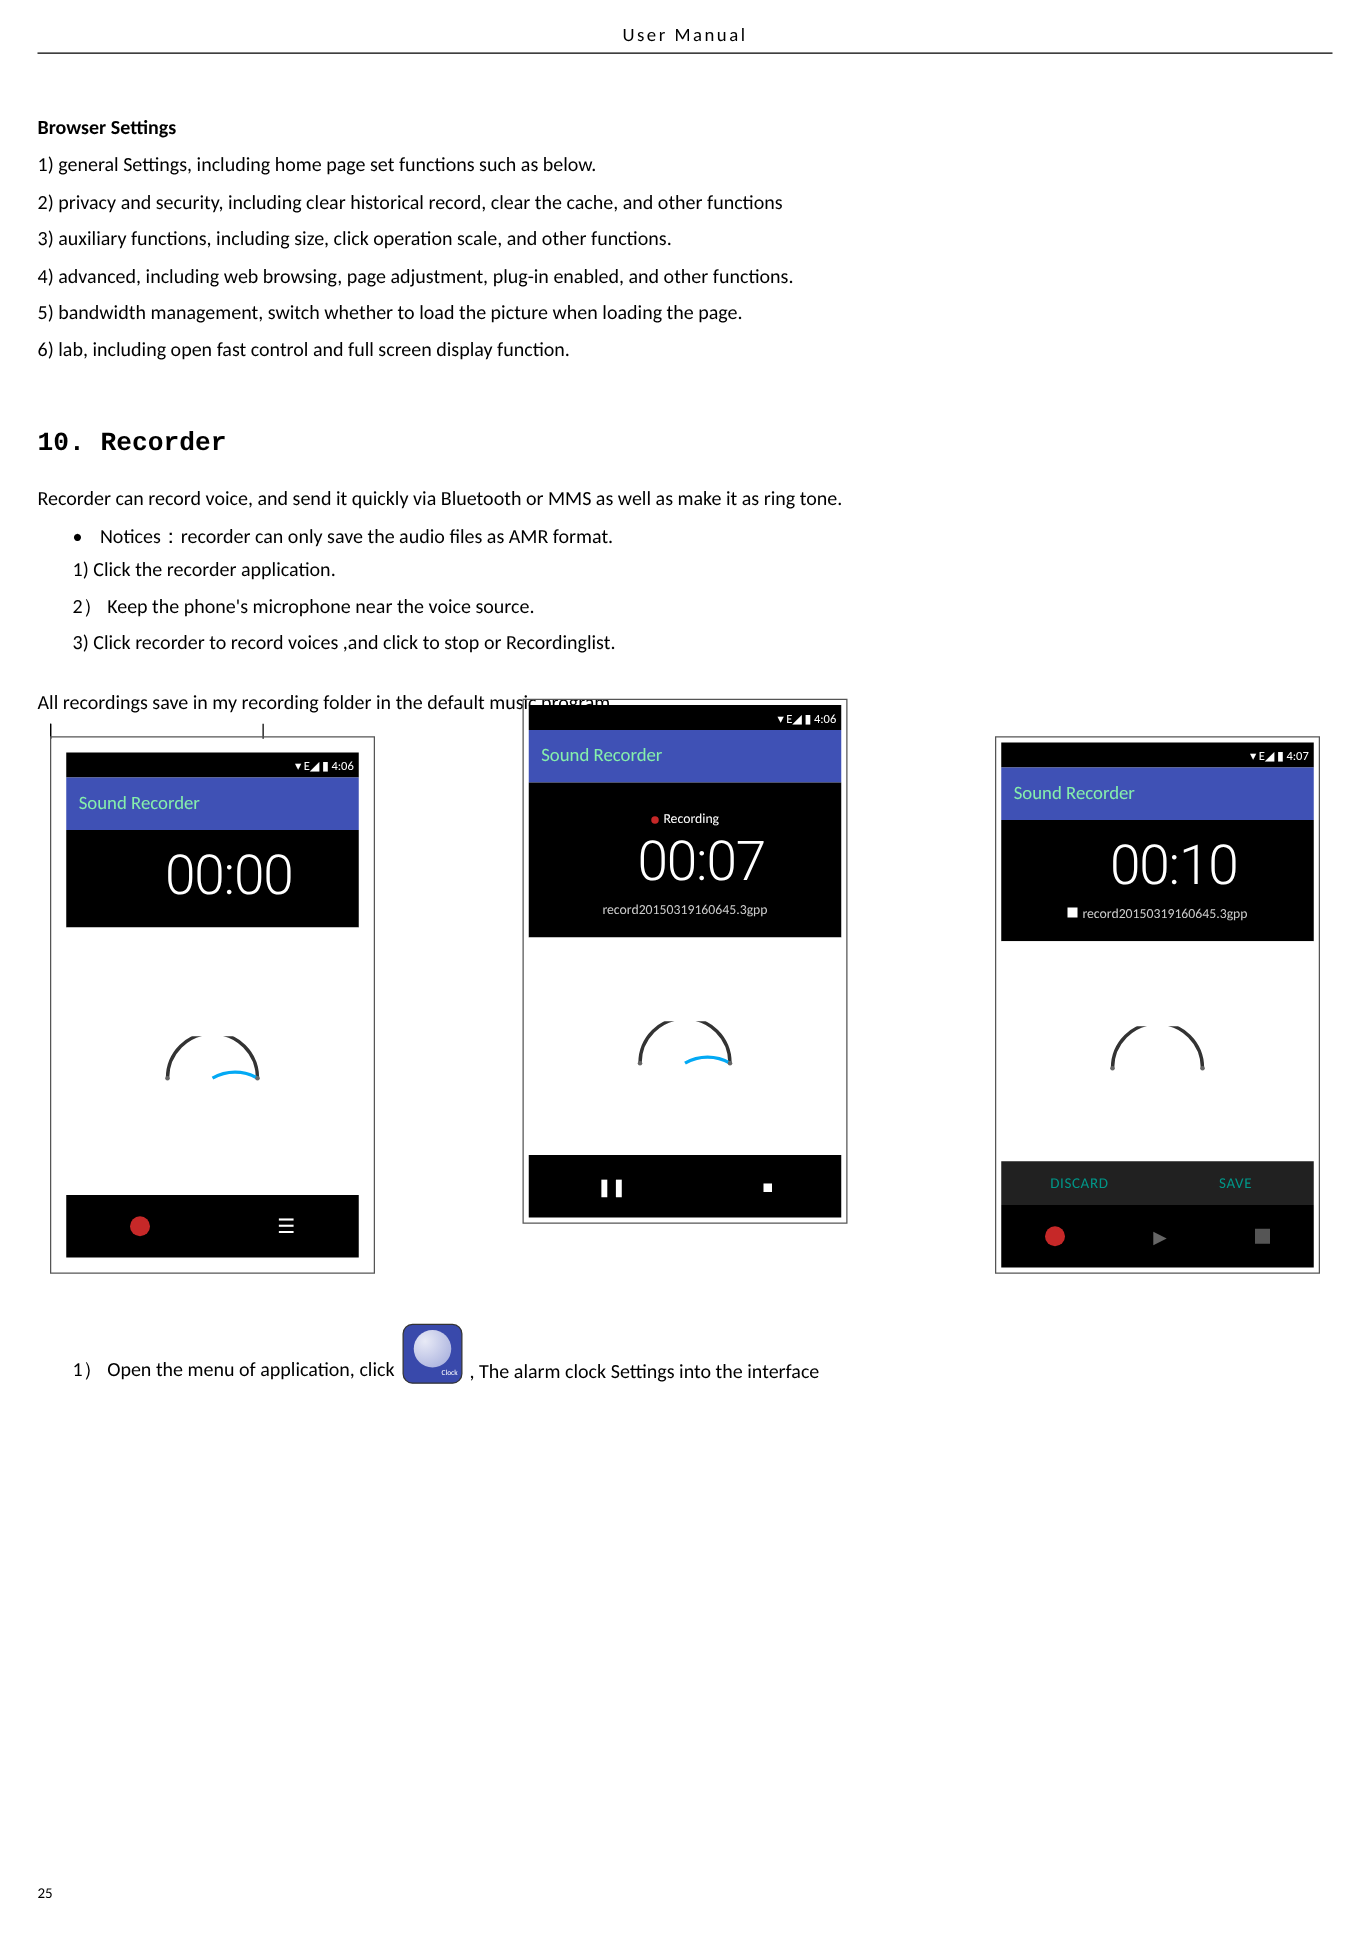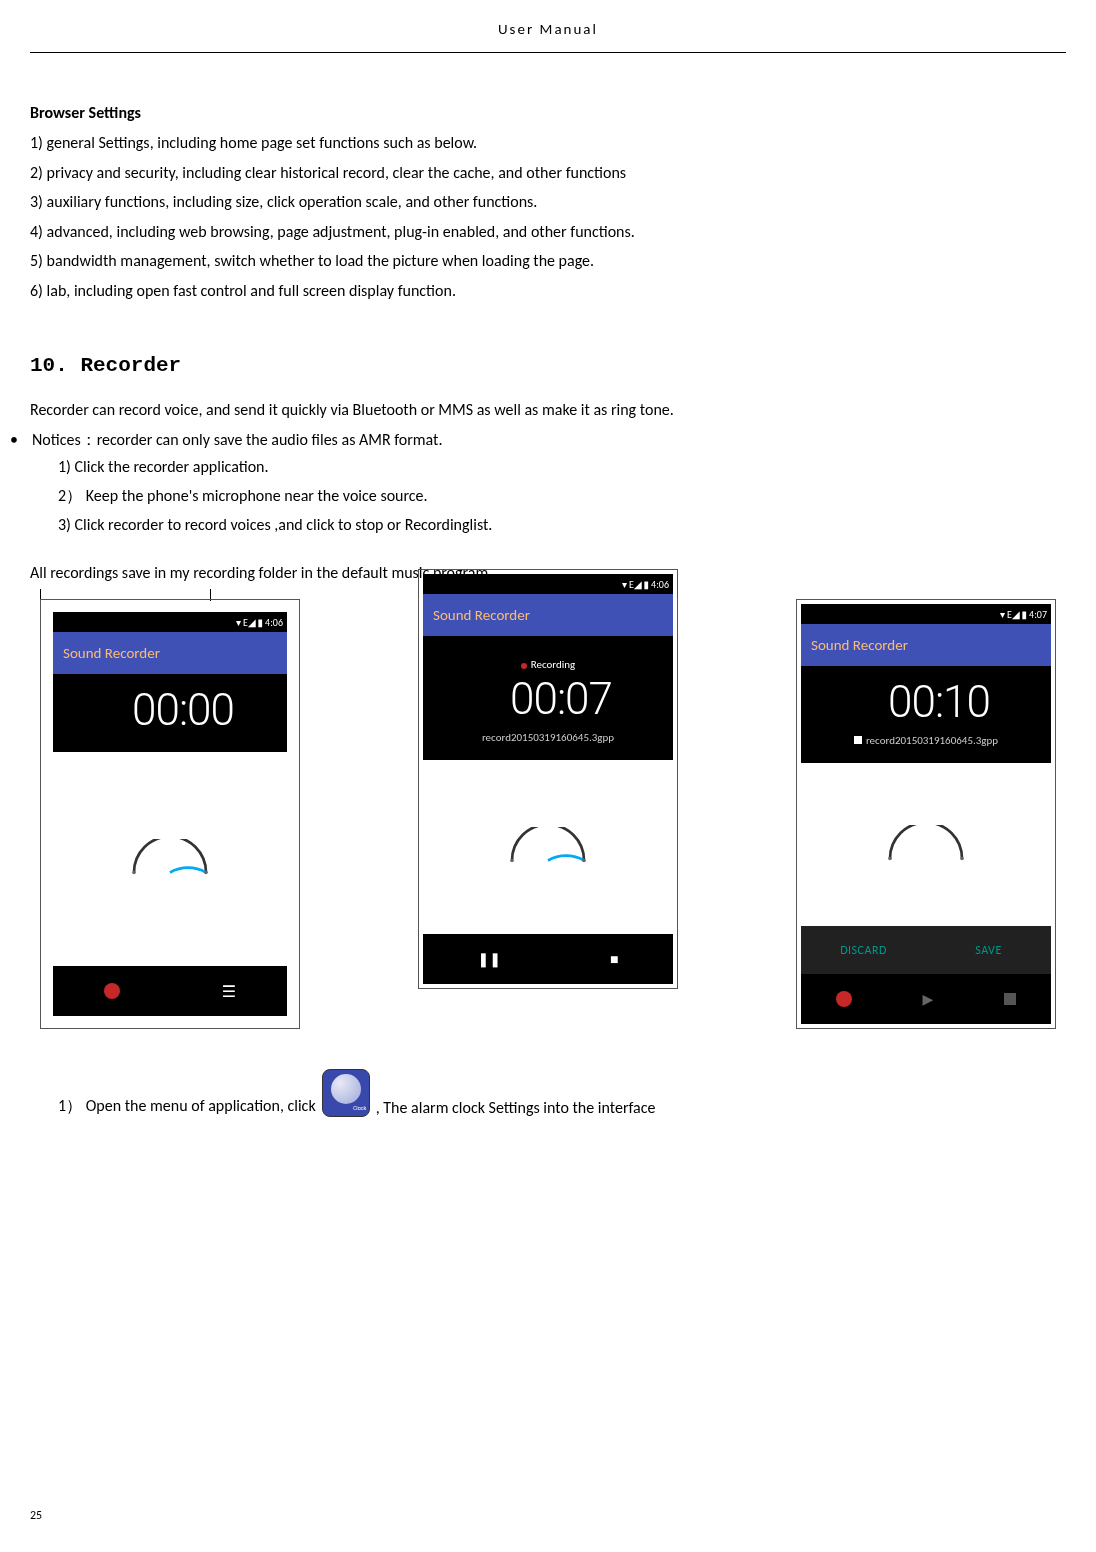--- a/index.html
+++ b/index.html
@@ -7,21 +7,21 @@
       font-family: Calibri, Arial, sans-serif;
       width: 1096px;
       height: 1552px;
       background: #fff;
       position: relative;
       padding: 20px 30px;
     }
     .header {
       text-align: center;
       border-bottom: 1px solid #000;
-      padding-bottom: 14px;
+      padding-bottom: 4px;
       margin-bottom: 50px;
       font-size: 15px;
       letter-spacing: 2px;
     }
     .section-title {
       font-size: 16px;
       font-weight: bold;
       margin-bottom: 8px;
     }
     .body-text {
@@ -30,20 +30,21 @@
       line-height: 1.6;
     }
     .heading {
       font-family: "SimSun", "Courier New", monospace;
       font-size: 21px;
       font-weight: bold;
       margin-top: 50px;
       margin-bottom: 20px;
     }
     .bullet {
+      margin-left: 48px;
       text-indent: -20px;
       font-size: 16px;
       line-height: 1.7;
     }
     .bullet::before {
       content: "•";
       margin-right: 14px;
     }
     .numbered {
       margin-left: 28px;
@@ -84,21 +85,21 @@
       display: flex;
       justify-content: flex-end;
       align-items: center;
       font-size: 10px;
       padding: 0 4px;
       gap: 2px;
     }
     .status-bar span { font-size: 10px; }
     .app-header {
       background: #3f51b5;
-      color: #fdba74;
+      color: #86efac;
       padding: 12px 10px;
       font-size: 15px;
     }
     .rec-top {
       background: #000;
       color: #fff;
       text-align: center;
       padding: 10px 0 16px 0;
     }
     .rec-label {
@@ -178,21 +179,21 @@
       font-size: 14px;
     }
     .stop-dim {
       width: 12px;
       height: 12px;
       background: #555;
     }
     .discard-save {
       background: #212121;
       display: flex;
-      height: 48px;
+      height: 35px;
     }
     .ds-btn {
       flex: 1;
       color: #009688;
       font-size: 12px;
       display: flex;
       align-items: center;
       justify-content: center;
       letter-spacing: 0.5px;
     }

